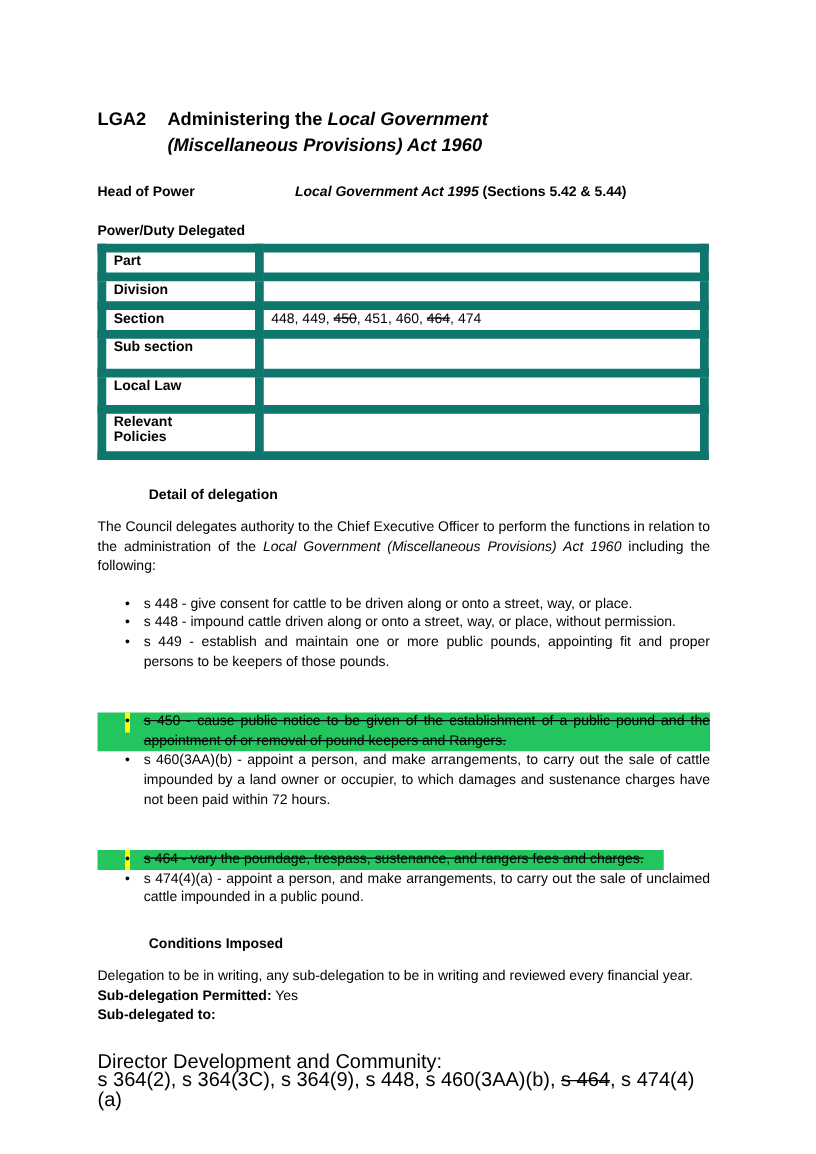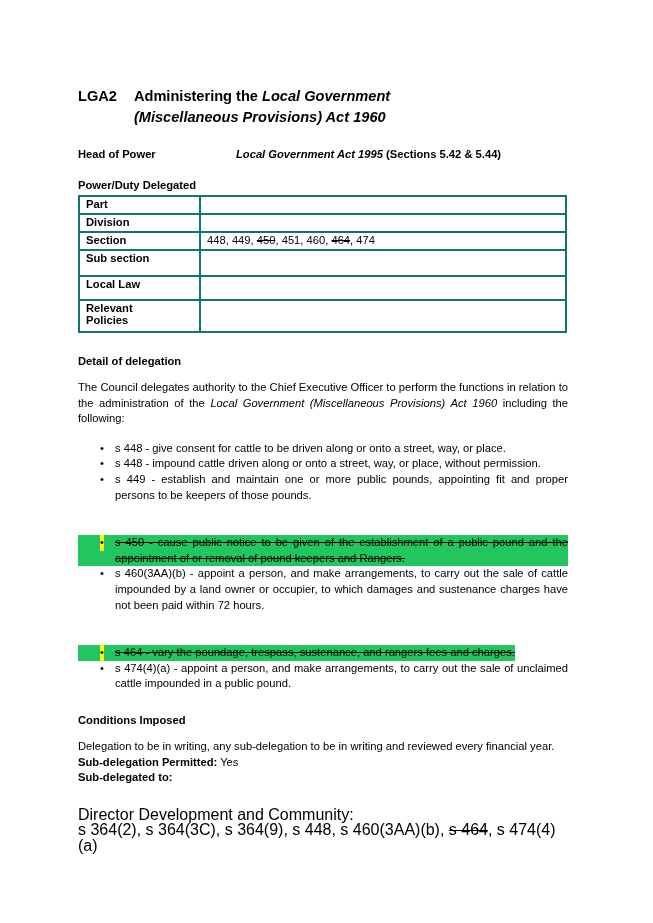--- a/index.html
+++ b/index.html
@@ -64,39 +64,40 @@
     margin-bottom: 4px;
   }
 
   table.pd {
     border-collapse: collapse;
     width: 489px;
     table-layout: fixed;
     font-size: 11.2px;
   }
   table.pd td {
-    border: 2px solid #0f766e;
+    border: 7px solid #0f766e;
     padding: 1px 5px 1px 6px;
     vertical-align: top;
   }
   table.pd td.k {
     width: 108px;
     font-weight: bold;
   }
   td.h16 { height: 14px; }
   td.h24 { height: 22px; }
   td.h22 { height: 20px; }
   td.h30 { height: 28px; }
   .strike { text-decoration: line-through; text-align: right; }
 
   
   .subhead {
     font-size: 11.2px;
     font-weight: bold;
     margin-top: 22px;
+    margin-left: 41px;
   }
   p.body {
     font-size: 11.2px;
     line-height: 15.6px;
     text-align: justify;
     margin: 13px 0 0 0;
   }
   ul.bullets {
     list-style: none;
     margin: 14px 0 0 0;
@@ -121,21 +122,21 @@
     text-decoration: line-through;
     margin-top: 32px;
   }
   li.hl::before {
     background: #ffff00;
     text-decoration: none;
   }
   li.hl.narrow {
     display: inline-block;
     width: auto;
-    padding-right: 0;
+    padding-right: 16px;
     text-align: left;
   }
   li.wrapjust { text-align: justify; }
 
   .kv {
     font-size: 11.2px;
     line-height: 15.6px;
   }
   .kv b { font-weight: bold; }
   .tail {

